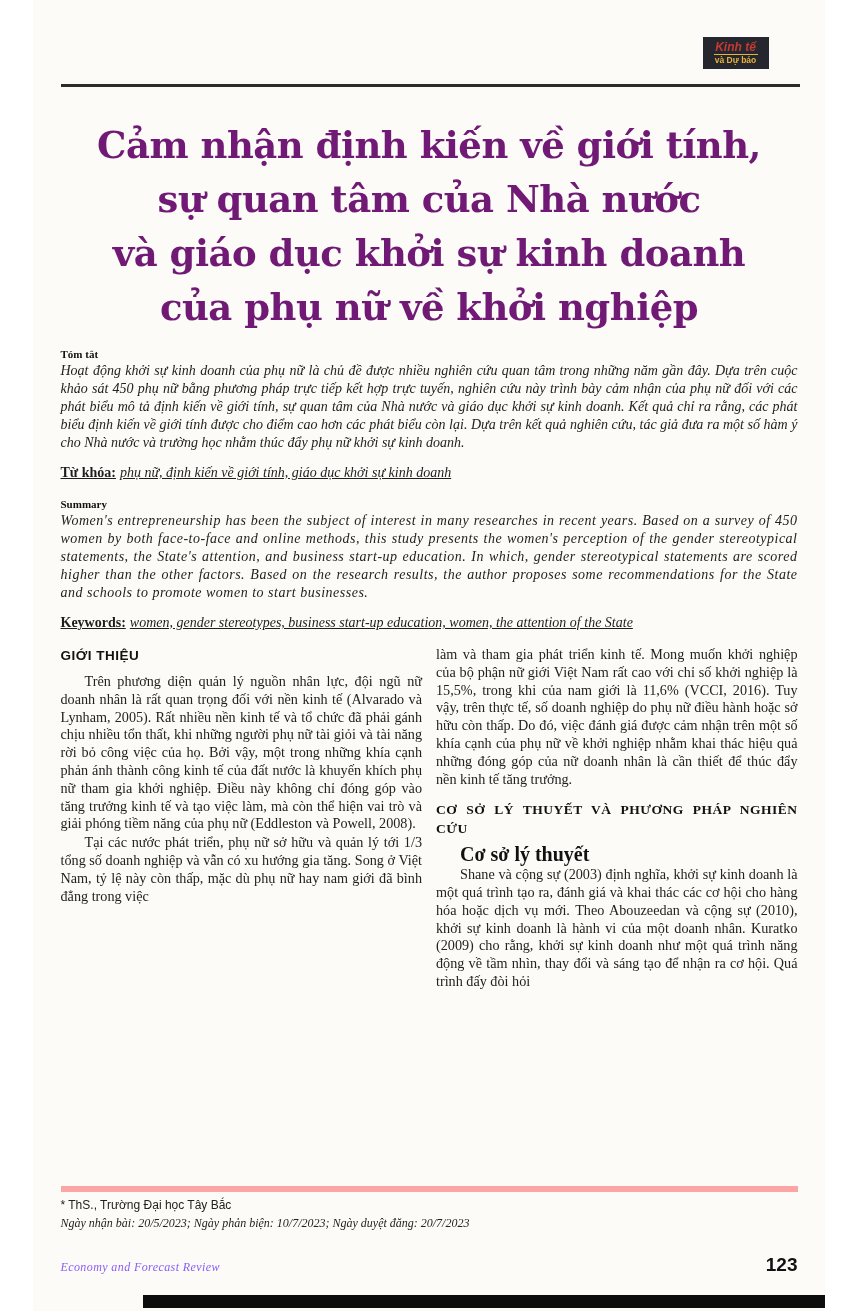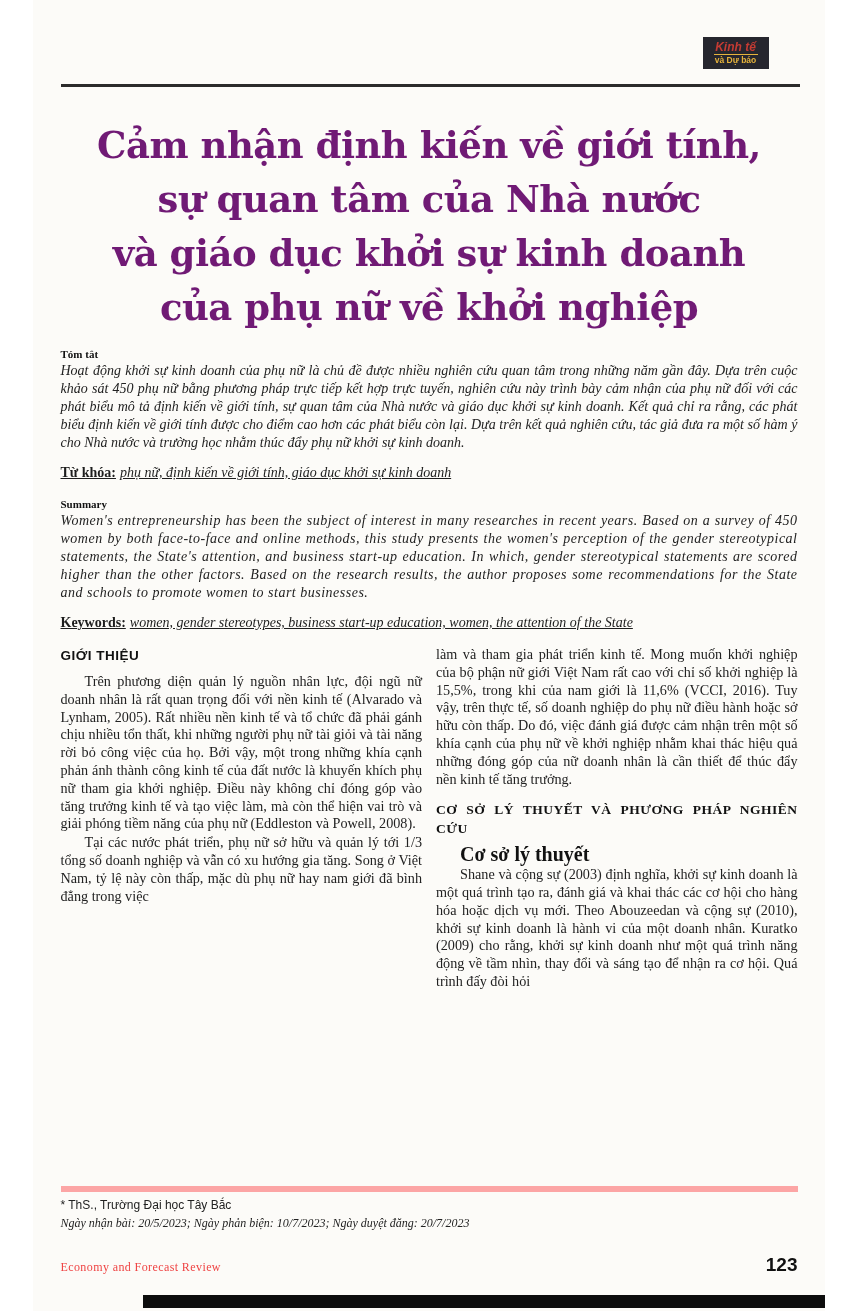--- a/index.html
+++ b/index.html
@@ -80,21 +80,21 @@
     border-top:6px solid #fca5a5; padding-top:5px;
     font-size:12px; line-height:16px;
   }
   .footnote-affiliation { font-family:"Liberation Sans", sans-serif; color:#222; }
   .footnote-dates { font-style:italic; color:#222; margin-top:2px; }
   
   .footer {
     position:absolute; left:28px; right:27px; top:1254px;
     display:flex; justify-content:space-between; align-items:baseline;
   }
-  .journal-name { font-size:12px; letter-spacing:0.4px; color:#ef4444; }
+  .journal-name { font-size:12px; letter-spacing:0.4px; color:#8b5cf6;font-style:italic; }
   .page-number { font-family:"Liberation Sans", sans-serif; font-weight:bold; font-size:19px; color:#111; }
   .bottom-bar {
     position:absolute; left:110px; right:0; bottom:3px;
     height:13px; background:#0d0d0d;
   }
 </style>
 </head>
 <body>
 
 <div class="page">

